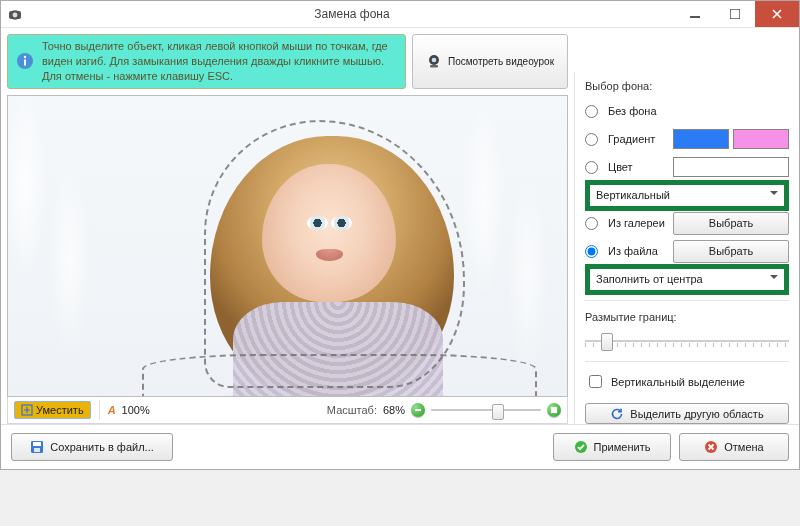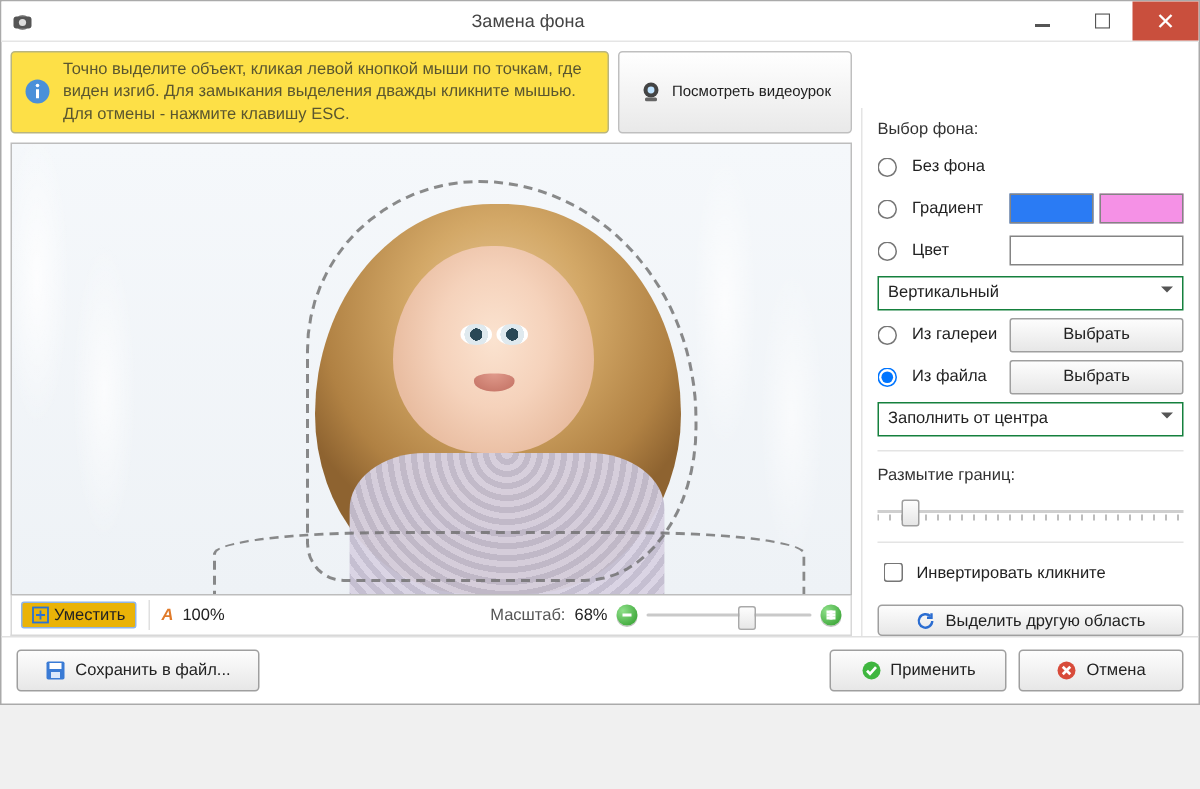--- a/index.html
+++ b/index.html
@@ -8,21 +8,21 @@
   .titlebar{height:26px;background:#fff;display:flex;align-items:center;border-bottom:1px solid #e5e5e5;}
   .titlebar .app-icon{width:16px;height:16px;margin:0 6px;display:flex;align-items:center;justify-content:center;}
   .titlebar .title{flex:1;text-align:center;font-size:12px;color:#444;}
   .win-btns{display:flex;height:100%;}
   .win-btn{width:40px;display:flex;align-items:center;justify-content:center;color:#555;}
   .win-btn.close{background:#c94f3d;color:#fff;width:44px;}
   
   .body{flex:1;display:flex;overflow:hidden;}
   .left-pane{flex:1;display:flex;flex-direction:column;padding:6px 6px 0 6px;min-width:0;}
   .hint-row{display:flex;gap:6px;align-items:stretch;margin-bottom:6px;}
-  .hint-box{flex:1;background:#fde047;border:1px solid #b9b57f;border-radius:3px;display:flex;align-items:center;padding:4px 8px;color:#5a562f;line-height:1.35;}
+  .hint-box{flex:1;background:#5eead4;border:1px solid #b9b57f;border-radius:3px;display:flex;align-items:center;padding:4px 8px;color:#5a562f;line-height:1.35;}
   .hint-box .info-icon{width:18px;height:18px;margin-right:8px;flex:none;}
   .video-btn{width:154px;border:1px solid #bfbfbf;border-radius:3px;display:flex;align-items:center;justify-content:center;gap:6px;background:linear-gradient(#fff,#e9e9e9);font-size:10px;}
   
   .canvas-wrap{flex:1;border:1px solid #bdbdbd;position:relative;overflow:hidden;background:linear-gradient(180deg,#f5f8fb 0%, #eef2f6 100%);}
   .canvas-wrap::before{content:"";position:absolute;inset:0;
     background:
      radial-gradient(30px 140px at 3% 30%, rgba(255,255,255,.85), rgba(255,255,255,0) 70%),
      radial-gradient(30px 140px at 11% 55%, rgba(255,255,255,.7), rgba(255,255,255,0) 70%),
      radial-gradient(30px 140px at 85% 35%, rgba(255,255,255,.75), rgba(255,255,255,0) 70%),
      radial-gradient(30px 140px at 93% 60%, rgba(255,255,255,.6), rgba(255,255,255,0) 70%),
@@ -69,21 +69,21 @@
   .right-panel{width:204px;flex:none;border-left:1px solid #e4e4e4;padding:8px 10px 0 10px;display:flex;flex-direction:column;gap:6px;margin-top:44px;}
   .section-title{font-size:11px;color:#333;margin-bottom:2px;}
   .opt-row{display:flex;align-items:center;gap:6px;min-height:22px;}
   .opt-row label{display:flex;align-items:center;gap:10px;width:82px;font-size:11px;}
   .opt-row input[type=radio]{margin:0;}
   .swatch{height:18px;border:1px solid #848484;flex:1;}
   .swatch.white{background:#fff;}
   .swatch.blue{background:#2a7bf4;}
   .swatch.pink{background:#f591e6;}
   .grad-swatches{display:flex;gap:4px;flex:1;}
-  .select{height:21px;border:1px solid #15803d;background:#fff;display:flex;align-items:center;padding:0 18px 0 6px;position:relative;flex:1;font-size:11px;}
+  .select{height:21px;border:5px solid #15803d;background:#fff;display:flex;align-items:center;padding:0 18px 0 6px;position:relative;flex:1;font-size:11px;}
   .select::after{content:"";position:absolute;right:6px;top:50%;transform:translateY(-50%);border:4px solid transparent;border-top-color:#555;}
   .btn{height:21px;border:1px solid #9f9f9f;background:linear-gradient(#fdfdfd,#e7e7e7);border-radius:2px;display:flex;align-items:center;justify-content:center;flex:1;font-size:11px;padding:0 4px;}
   .slider-row{display:flex;align-items:center;height:20px;}
   .slider{flex:1;height:20px;position:relative;}
   .slider .rail{position:absolute;left:0;right:0;top:50%;height:2px;background:#cfcfcf;transform:translateY(-50%);}
   .slider .ticks{position:absolute;left:0;right:0;top:60%;height:4px;background:repeating-linear-gradient(90deg,#bdbdbd 0 1px,transparent 1px 8px);}
   .slider .thumb{position:absolute;top:2px;width:10px;height:16px;background:linear-gradient(#fdfdfd,#e6e6e6);border:1px solid #9f9f9f;border-radius:2px;}
   .chk-row{display:flex;align-items:center;gap:6px;}
   .big-btn{height:26px;border:1px solid #9f9f9f;background:linear-gradient(#fdfdfd,#e7e7e7);border-radius:3px;display:flex;align-items:center;justify-content:center;gap:6px;font-size:11px;}
   hr.sep{border:none;border-top:1px solid #e4e4e4;margin:4px 0;}
@@ -263,21 +263,21 @@
           <div class="rail"></div>
             <div class="ticks"></div>
           <div class="thumb" style="left:8%"></div>
         </div>
       </div>
 
       <hr class="sep">
 
       <div class="chk-row">
         <input type="checkbox" style="">
-        <span>Инвертировать кликните</span>
+        <span>Вертикальный выделение</span>
       </div>
 
       <div class="big-btn" style="margin-top:6px;">
         <span class="ico">
           <svg width="14" height="14" viewBox="0 0 14 14">
               <path d="M11.5 7a4.5 4.5 0 1 1-1.3-3.2" fill="none" stroke="#2b6dd1" stroke-width="1.6"></path>
               <path d="M11 1.8v3h-3" fill="none" stroke="#2b6dd1" stroke-width="1.6"></path>
             </svg>
         </span>
         <span>Выделить другую область</span>

